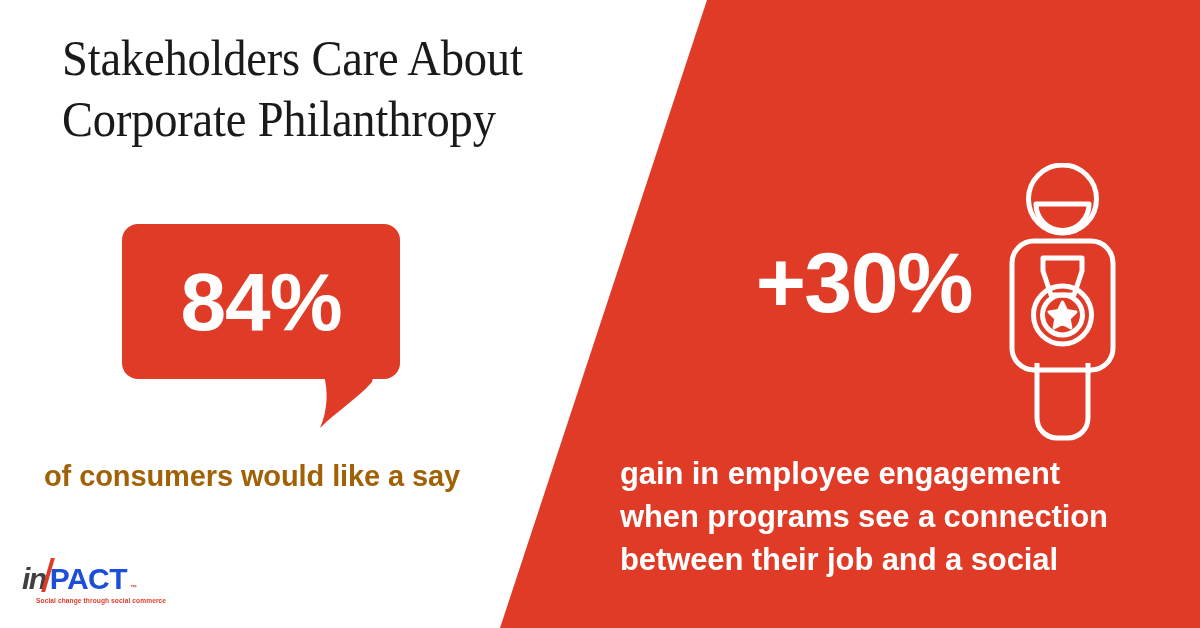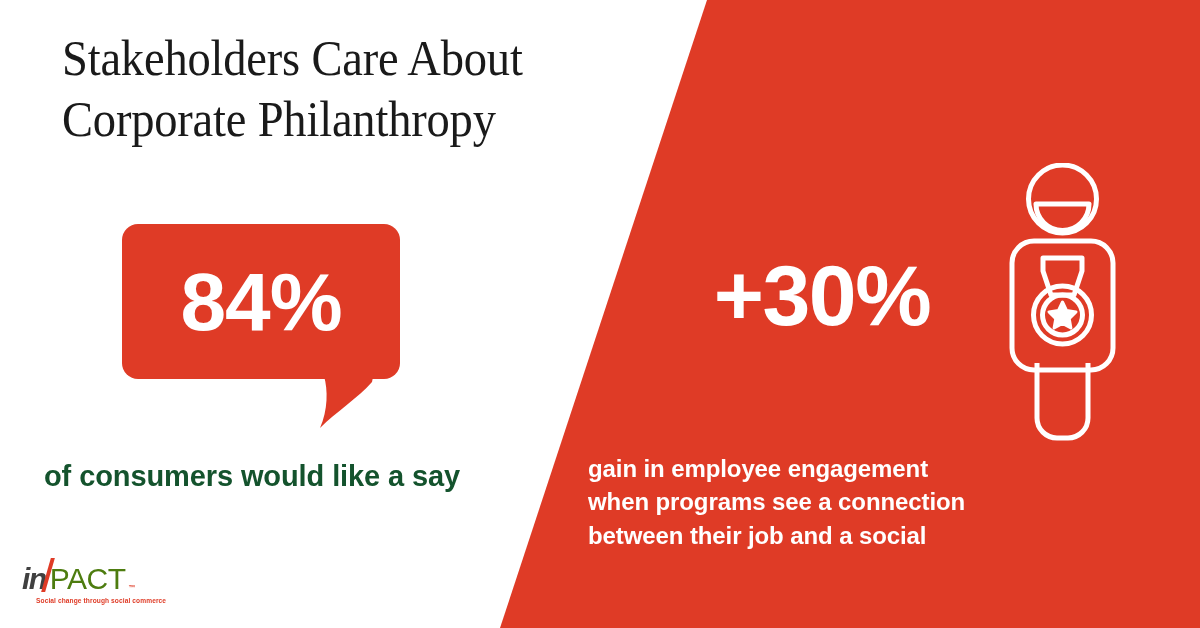--- a/index.html
+++ b/index.html
@@ -83,50 +83,50 @@
     padding-bottom: 0;
     box-sizing: border-box;
   }
 
   
   #left-caption {
     position: absolute;
     left: 44px;
     top: 456px;
     width: 500px;
-    color: #14532d;
+    color: #a16207;
     font-size: 29px;
     font-weight: 700;
     line-height: 1.38;
     letter-spacing: -0.1px;
   }
   #left-caption .cline { display: block; white-space: nowrap; }
 
   
   #right-stat {
     position: absolute;
     left: 672px;
-    top: 252px;
+    top: 239px;
     width: 300px;
-    text-align: center;
+    text-align: right;
     color: #ffffff;
     font-size: 86px;
     font-weight: 700;
     letter-spacing: -1.5px;
     line-height: 1;
   }
 
   
   #right-caption {
     position: absolute;
-    left: 588px;
+    left: 620px;
     top: 452px;
     width: 540px;
     color: #ffffff;
-    font-size: 24px;
+    font-size: 31px;
     font-weight: 700;
     line-height: 1.39;
     letter-spacing: -0.1px;
   }
   #right-caption .cline { display: block; white-space: nowrap; }
 
   
   #person-icon {
     position: absolute;
     left: 995px;
@@ -161,22 +161,22 @@
     position: absolute;
     left: 24px;
     top: -2px;
     width: 4px;
     height: 34px;
     background: #DF3B26;
     transform: skewX(-16deg);
   }
   #logo-pact {
     font-size: 30px;
-    font-weight: 400;
-    color: #4d7c0f;
+    font-weight: 700;
+    color: #1d4ed8;
     letter-spacing: -0.5px;
     line-height: 1;
     margin-left: 4px;
   }
   #logo-tm {
     font-size: 7px;
     color: #DF3B26;
     font-weight: 700;
     align-self: flex-end;
     margin-left: 3px;

